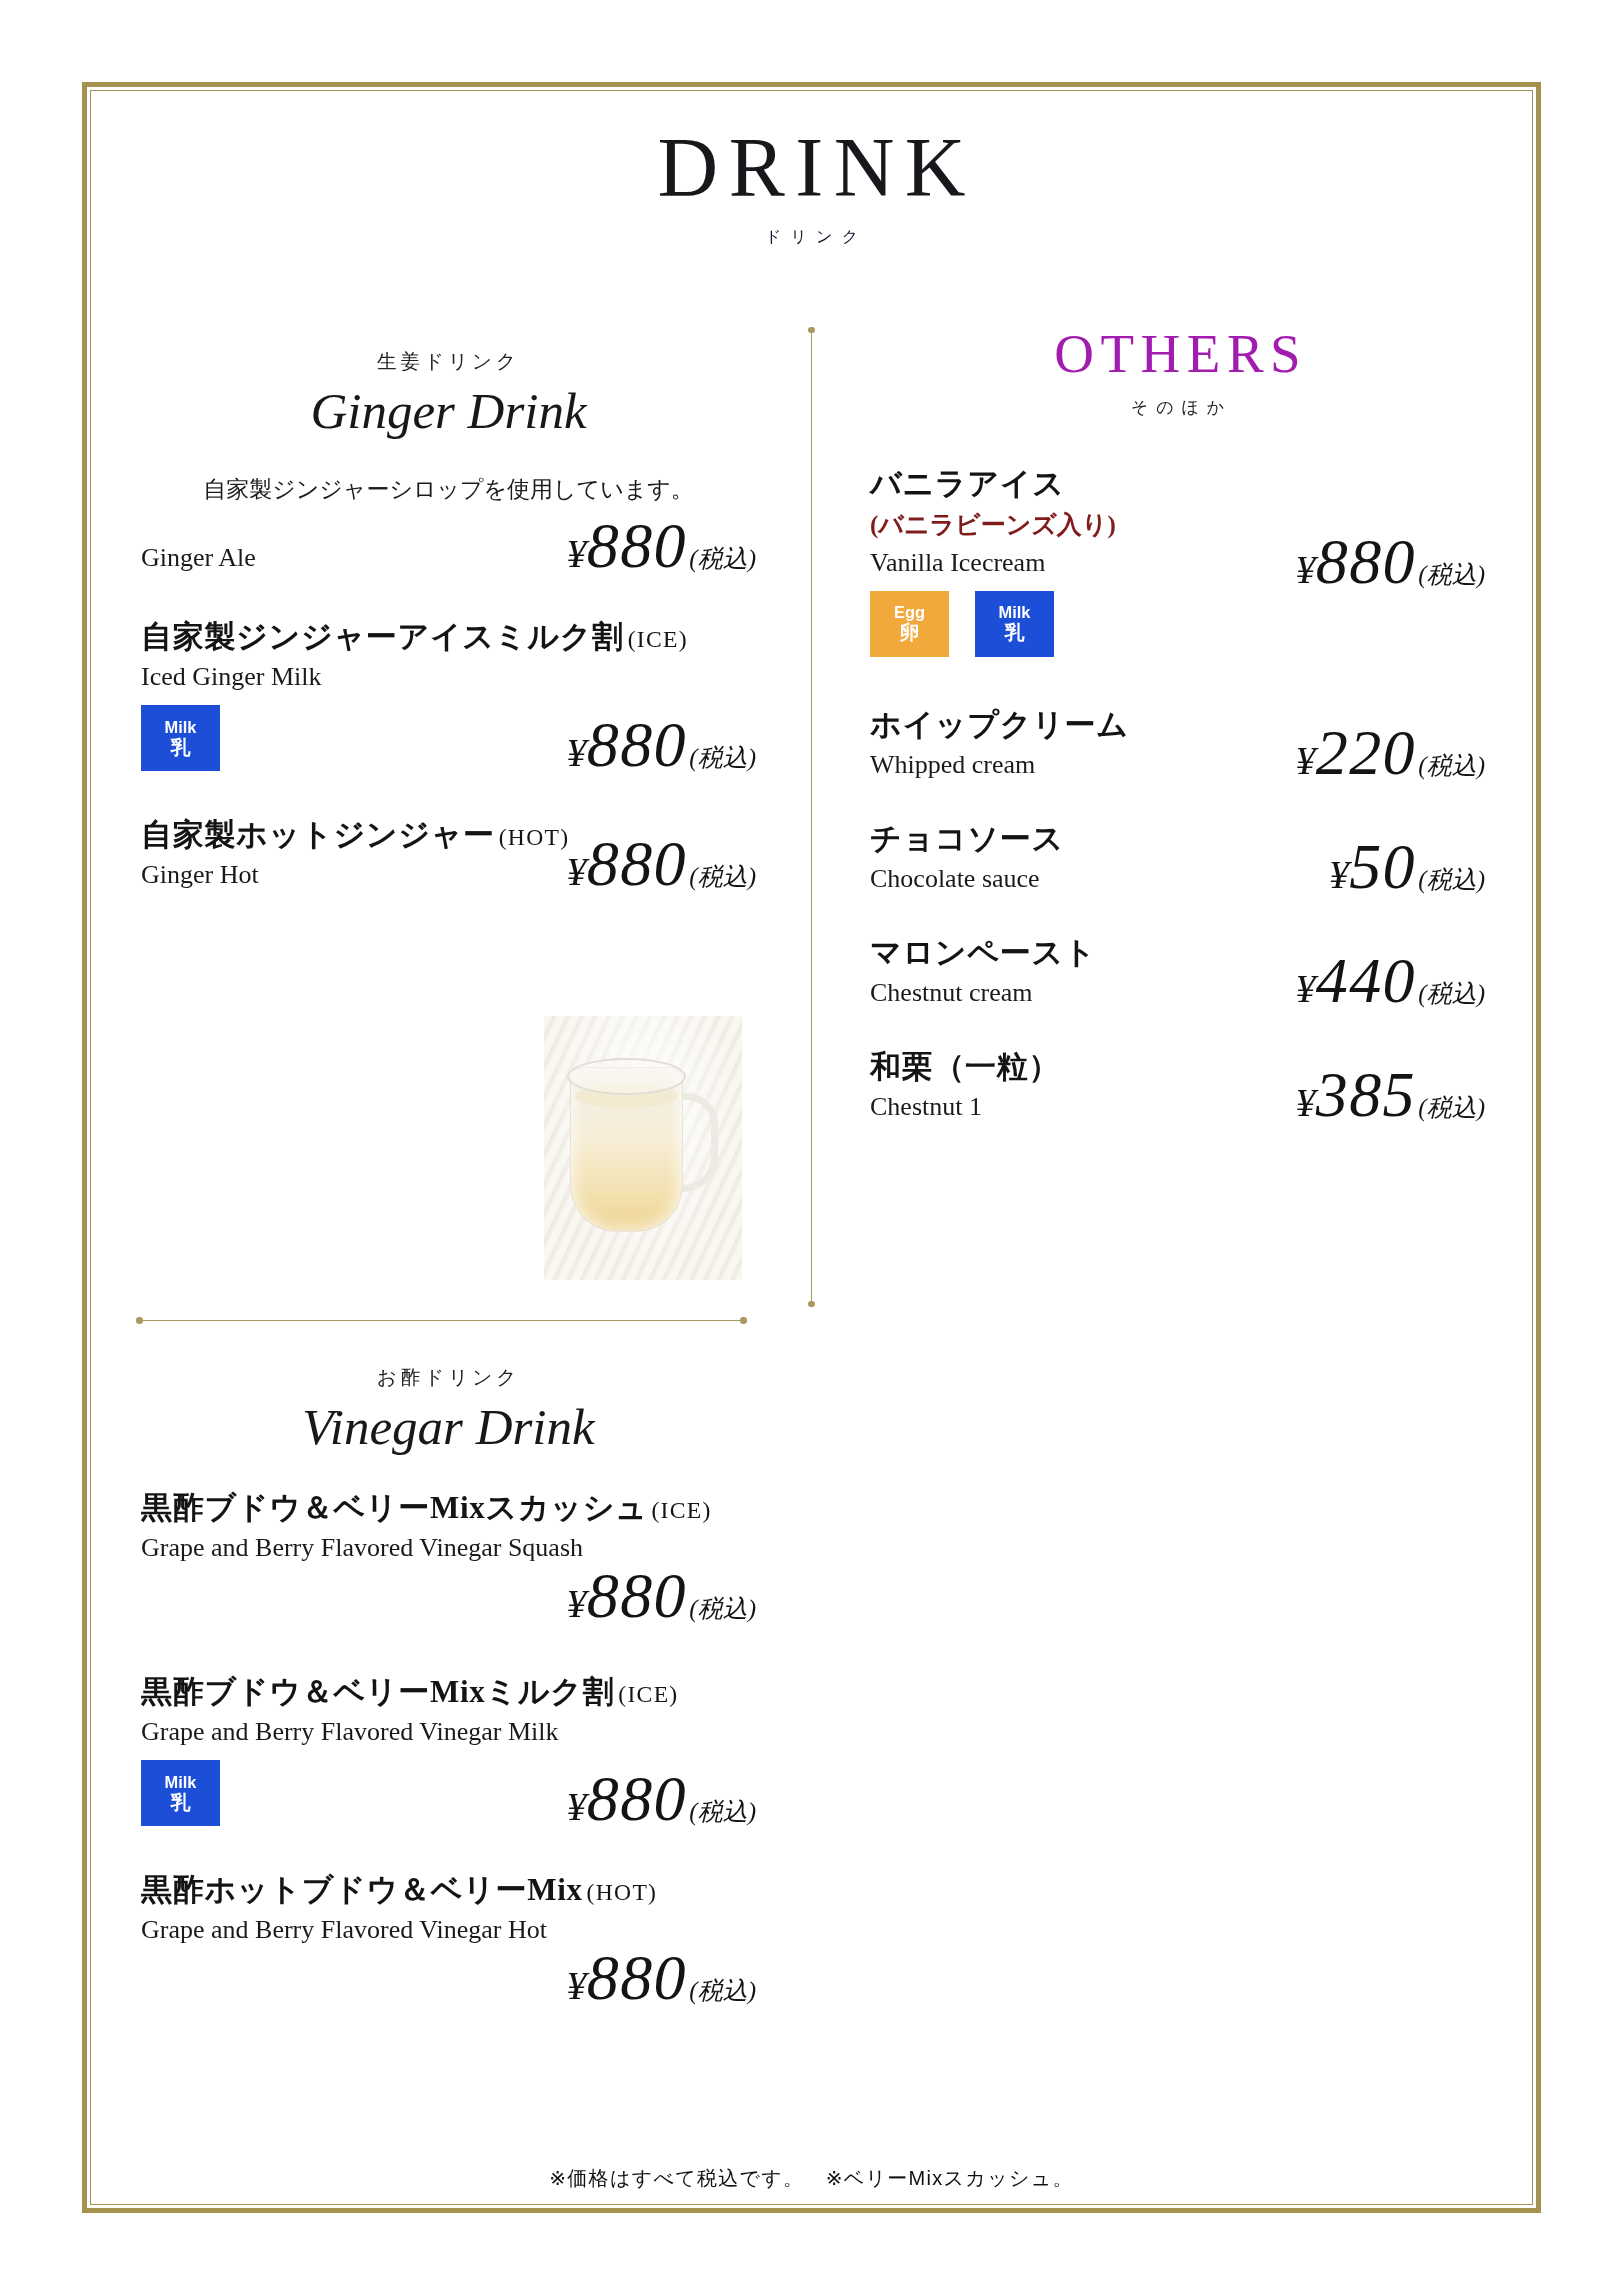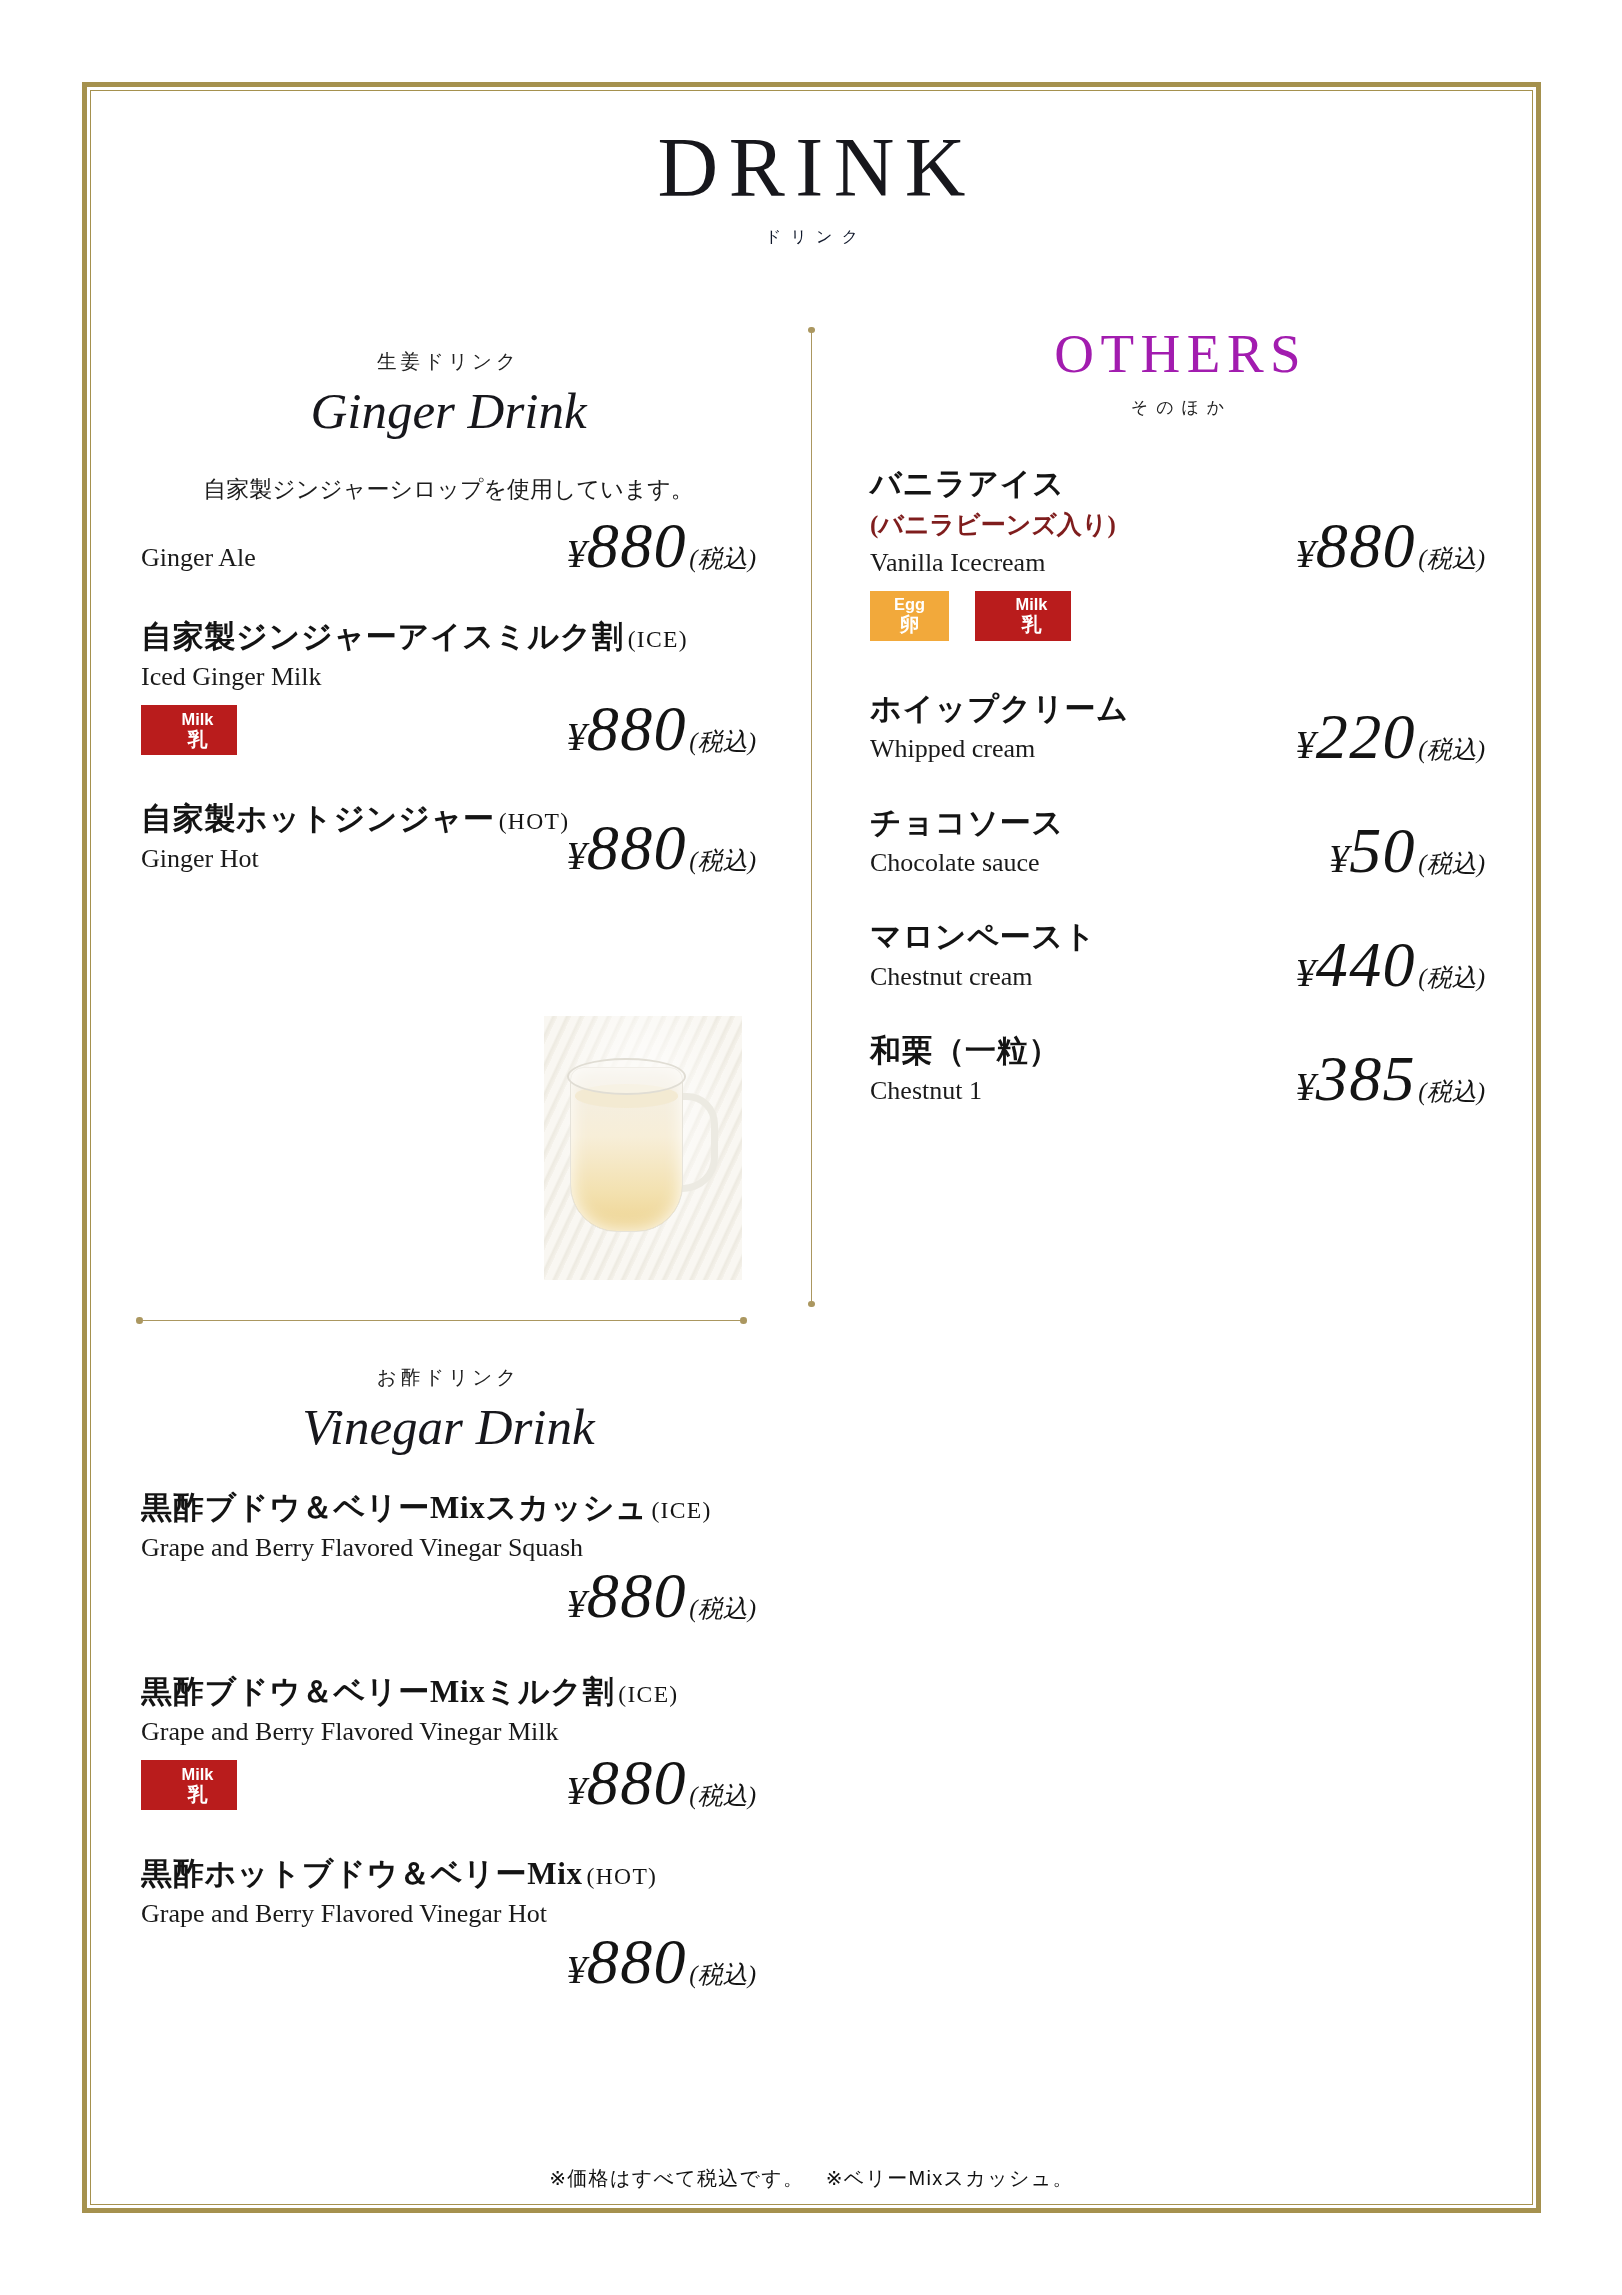--- a/index.html
+++ b/index.html
@@ -50,24 +50,24 @@
   .item.price-own-line { padding-bottom:65px; }
   .item.vanilla-space { margin-bottom:50px; }
 
   .item-title { font-size:31px; font-weight:600; line-height:1.18; letter-spacing:0.7px; color:#141414; white-space:nowrap; }
   .item-title .temp { font-size:23.6px; font-weight:400; margin-left:3.9px; letter-spacing:1.3px; }
   .item-note { font-size:25px; font-weight:700; margin-top:5.2px; color:#7f1d1d; }
   .item-sub { font-size:26px; font-weight:400; margin-top:6.5px; color:#1a1a1a; }
 
   .item-badges { margin-top:13px; display:flex; gap:26px; }
   .badge {
-    width:79px; height:50px; display:flex; flex-direction:column; align-items:center; justify-content:center;
+    width:79px; height:66px; display:flex; flex-direction:column; align-items:center; justify-content:center;
     color:#ffffff; font-family:"Liberation Sans","DejaVu Sans",sans-serif; font-weight:bold; line-height:1.1;
   }
-  .badge-milk { background:#b91c1c;padding-left:17px; }
+  .badge-milk { background:#1d4ed8; }
   .badge-egg  { background:#f2a93b; }
   .badge-en { font-size:16.4px; }
   .badge-jp { font-size:19.6px; margin-top:1.3px; }
 
   .item-price { position:absolute; right:0; bottom:-5.2px; white-space:nowrap; display:flex; align-items:baseline; font-style:italic; color:#141414; }
   .item-price .yen { font-size:41px; }
   .item-price .amount { font-size:64px; line-height:1; letter-spacing:1.3px; }
   .item-price .tax { font-size:25px; margin-left:2.6px; }
   .item.price-own-line .item-price { bottom:0; }
   .section-others .item.price-mid .item-price { bottom:63px; }

